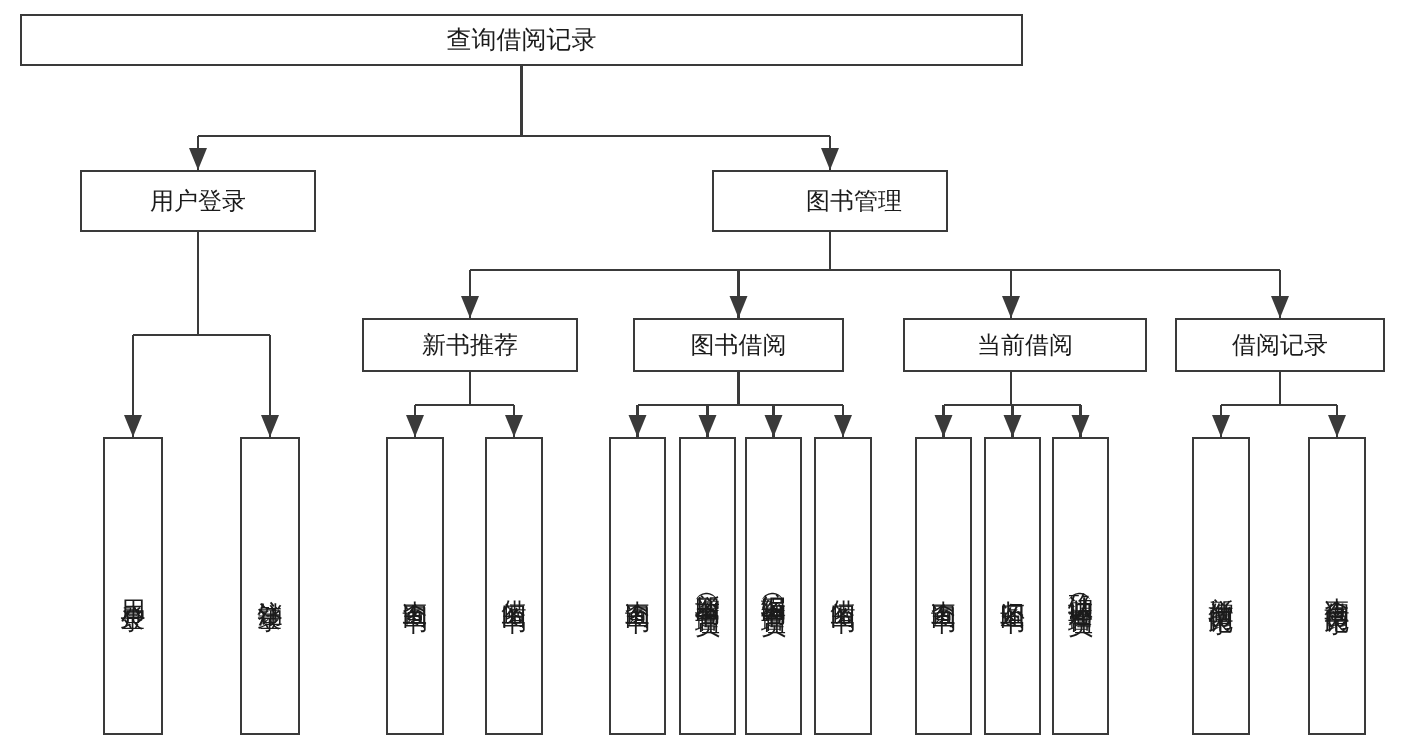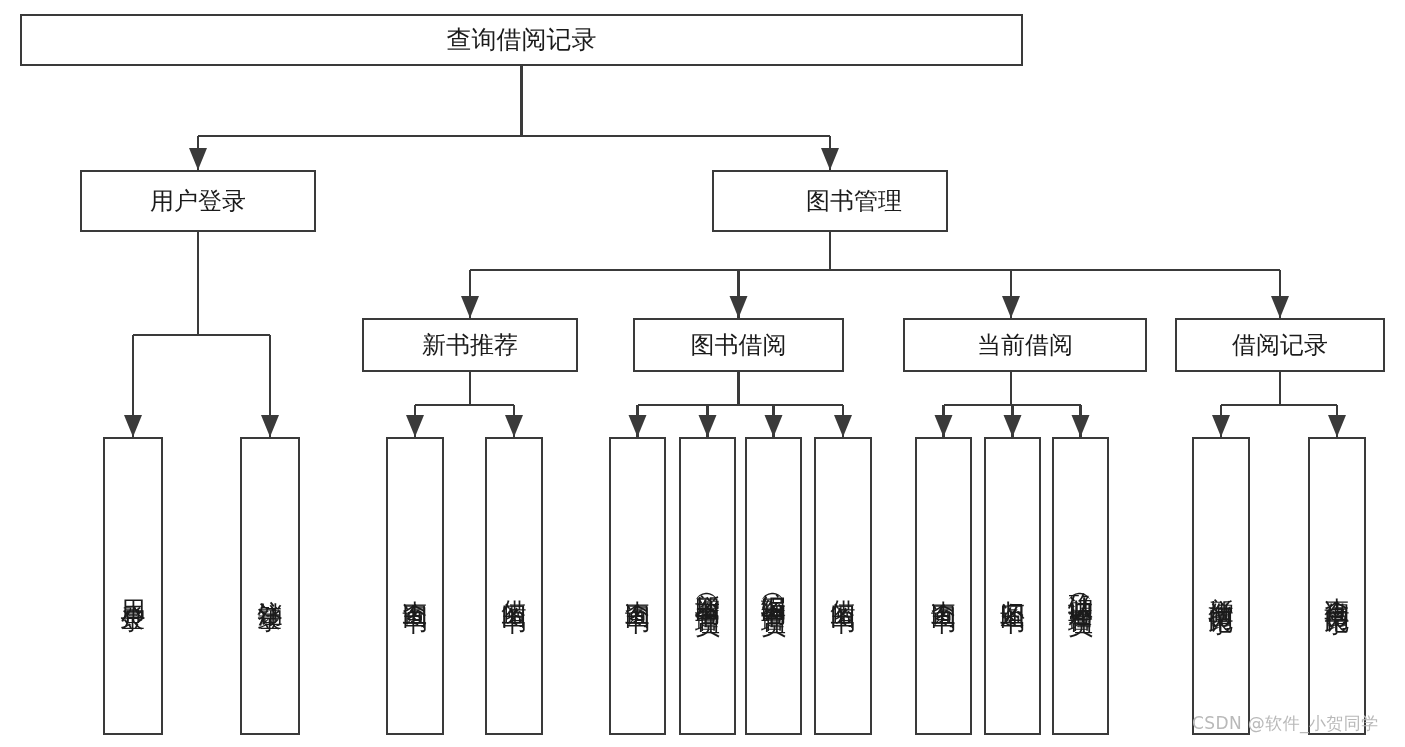--- a/index.html
+++ b/index.html
@@ -181,14 +181,13 @@
         <span class="label">确认归还（管理员）</span>
       </div>
       <div class="node vertical" style="left: 1192px; top: 437px; width: 58px; height: 298px;">
         <span class="label">新增借阅记录</span>
       </div>
       <div class="node vertical" style="left: 1308px; top: 437px; width: 58px; height: 298px;">
         <span class="label">查询借阅记录</span>
       </div>
     </div>
 
-  <div id="watermark">CSDN @软件_小贺同学</div>
 </div>
 
 </body></html>

